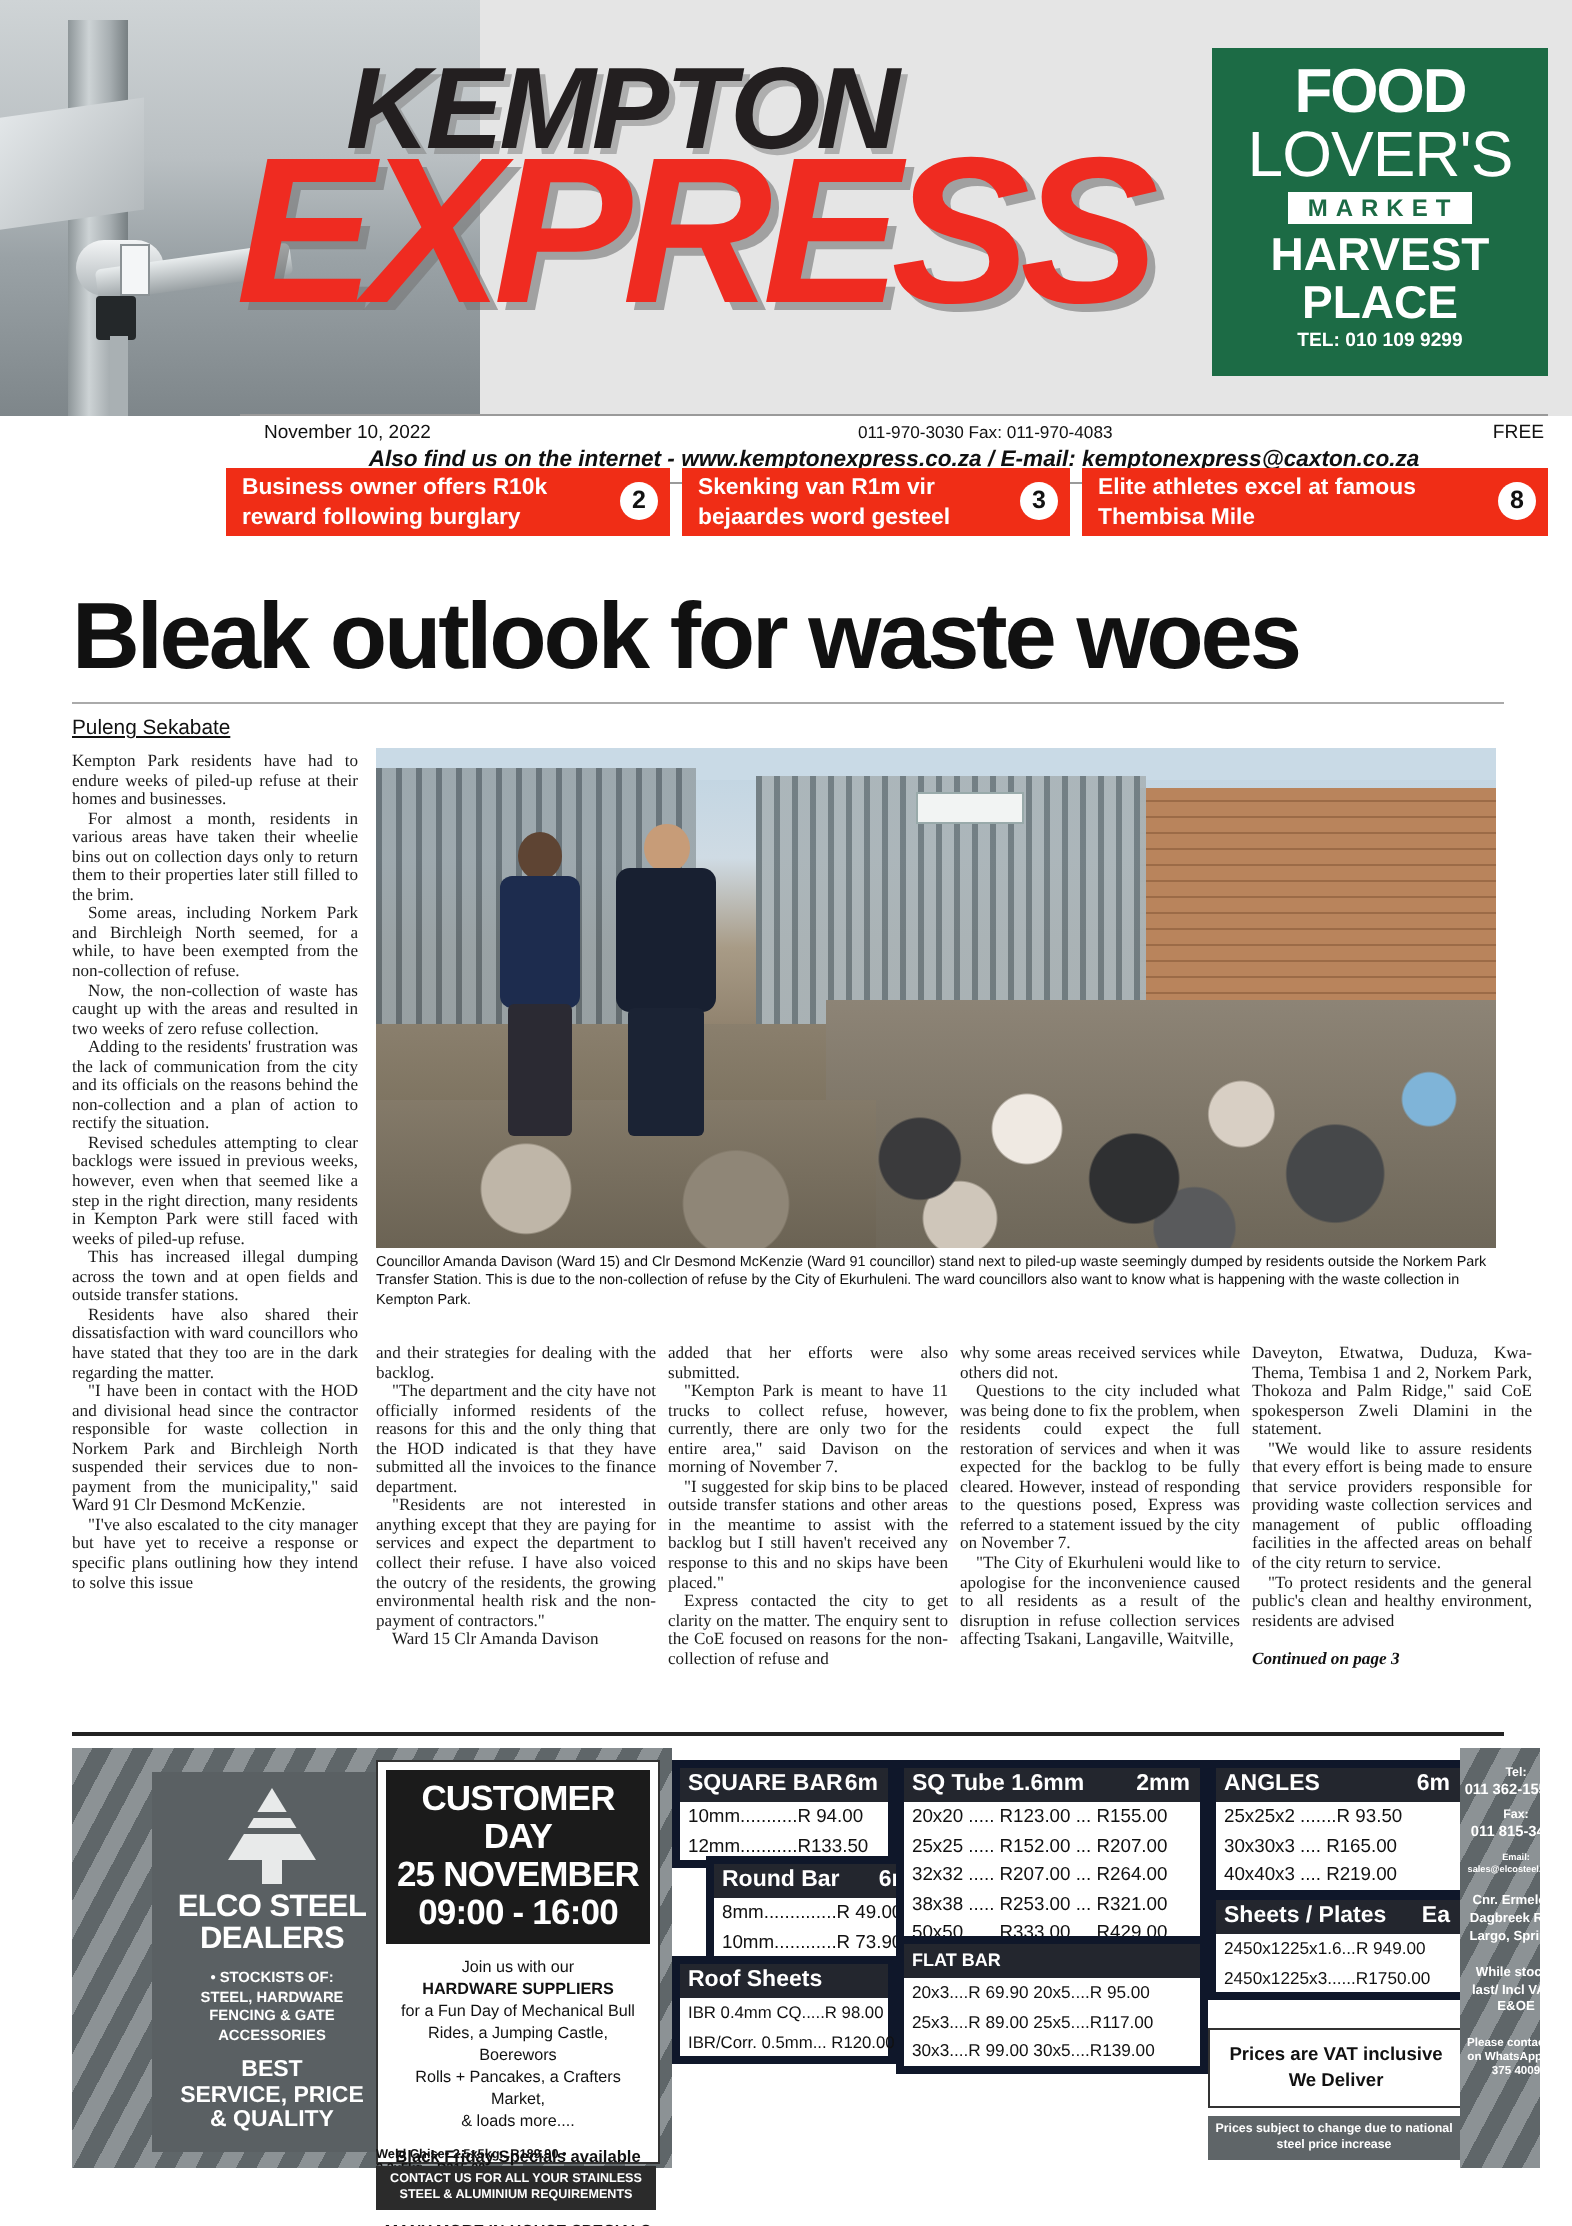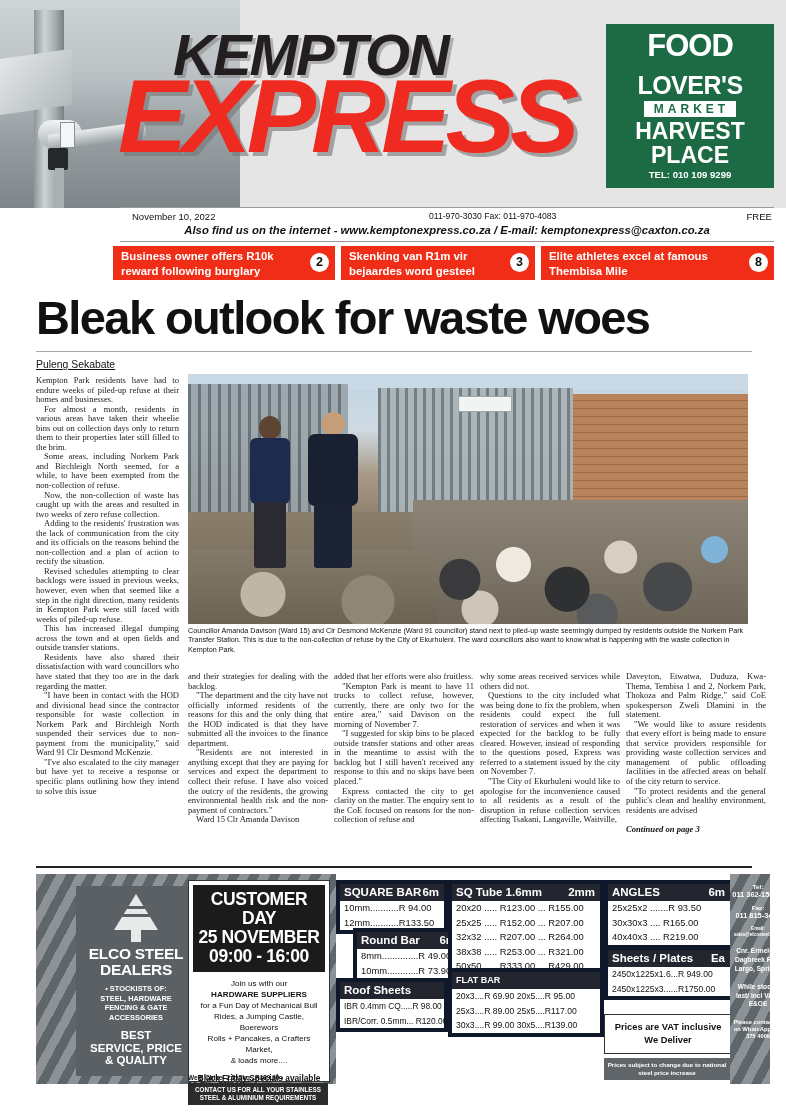--- a/index.html
+++ b/index.html
@@ -28,41 +28,41 @@
   .kempton{position:absolute;left:53px;top:22px;font-family:"Liberation Sans",sans-serif;
     font-weight:bold;font-style:italic;font-size:58px;letter-spacing:-2px;color:#231f20;
     text-shadow:3px 3px 0 rgba(130,130,130,.55);line-height:1;}
   .expressw{position:absolute;left:-2px;top:60px;font-family:"Liberation Sans",sans-serif;
     font-weight:bold;font-style:italic;font-size:104px;letter-spacing:-5px;color:#ef2b21;
     text-shadow:4px 4px 0 rgba(120,120,120,.62);line-height:1;}
 
   .ad-flm{position:absolute;left:606px;top:24px;width:168px;height:164px;background:#1c6b45;
     color:#fff;text-align:center;font-family:"Liberation Sans",sans-serif;}
   .flm-food{font-weight:bold;font-size:31px;letter-spacing:-1px;margin-top:7px;line-height:.95;position:relative;}
-  .flm-lovers{font-weight:bold;font-size:25px;letter-spacing:-.5px;line-height:1;margin-top:13px;}
+  .flm-lovers{font-weight:normal;font-size:32px;letter-spacing:-.5px;line-height:1;margin-top:1px;}
   .flm-market{display:inline-block;background:#fff;color:#1c6b45;font-weight:bold;font-size:12px;
     letter-spacing:4px;padding:1px 7px 1px 10px;margin-top:3px;}
   .flm-harvest{font-weight:bold;font-size:23px;line-height:1.02;margin-top:3px;}
   .flm-place{font-weight:bold;font-size:23px;line-height:1.02;}
   .flm-addr{font-weight:bold;font-size:8.3px;line-height:1.3;margin-top:5px;padding:0 3px;}
   .flm-tel{font-weight:bold;font-size:9.6px;margin-top:2px;}
 
   
   .rulerow{position:absolute;left:120px;top:207px;width:654px;height:1px;background:#9a9a9a;}
   .inforow{position:absolute;left:120px;top:209px;width:654px;height:15px;
     font-family:"Liberation Sans",sans-serif;font-size:9.5px;color:#111;}
   .inforow .date{position:absolute;left:12px;top:2px;}
   .inforow .phones{position:absolute;left:309px;top:2px;font-size:8.6px;}
   .inforow .free{position:absolute;right:2px;top:2px;font-size:9.6px;}
   .webrow{position:absolute;left:120px;top:224px;width:654px;height:17px;text-align:center;
     font-family:"Liberation Sans",sans-serif;font-style:italic;font-weight:bold;font-size:11.3px;color:#111;}
   .rulerow2{position:absolute;left:120px;top:241px;width:654px;height:1px;background:#9a9a9a;}
 
   
-  .teasers{position:absolute;left:113px;top:246px;width:661px;height:34px;}
+  .teasers{position:absolute;left:113px;top:234px;width:661px;height:34px;}
   .teaser{position:absolute;top:0;height:34px;background:#f02d16;color:#fff;
     font-family:"Liberation Sans",sans-serif;font-weight:bold;font-size:11.4px;line-height:15px;}
   .teaser .tx{position:absolute;left:8px;top:3px;right:30px;}
   .teaser .num{position:absolute;right:6px;top:7px;width:19px;height:19px;border-radius:50%;
     background:#fff;color:#111;font-size:12.5px;line-height:19px;text-align:center;font-weight:bold;}
   #t0{left:0;width:222px;}
   #t1{left:228px;width:194px;}
   #t2{left:428px;width:233px;}
 
   
@@ -285,21 +285,21 @@
   </div>
   <div class="caption">Councillor Amanda Davison (Ward 15) and Clr Desmond McKenzie (Ward 91 councillor) stand next to piled-up waste seemingly dumped by residents outside the Norkem Park Transfer Station. This is due to the non-collection of refuse by the City of Ekurhuleni. The ward councillors also want to know what is happening with the waste collection in Kempton Park.</div>
 
   <div class="col" id="c2">
       <p class="noind">and their strategies for dealing with the backlog.</p>
       <p>"The department and the city have not officially informed residents of the reasons for this and the only thing that the HOD indicated is that they have submitted all the invoices to the finance department.</p>
       <p>"Residents are not interested in anything except that they are paying for services and expect the department to collect their refuse. I have also voiced the outcry of the residents, the growing environmental health risk and the non-payment of contractors."</p>
       <p>Ward 15 Clr Amanda Davison</p>
     </div>
   <div class="col" id="c3">
-      <p class="noind">added that her efforts were also fruitless.</p>
+      <p class="noind">added that her efforts were also submitted.</p>
       <p>"Kempton Park is meant to have 11 trucks to collect refuse, however, currently, there are only two for the entire area," said Davison on the morning of November 7.</p>
       <p>"I suggested for skip bins to be placed outside transfer stations and other areas in the meantime to assist with the backlog but I still haven't received any response to this and no skips have been placed."</p>
       <p>Express contacted the city to get clarity on the matter. The enquiry sent to the CoE focused on reasons for the non-collection of refuse and</p>
     </div>
   <div class="col" id="c4">
       <p class="noind">why some areas received services while others did not.</p>
       <p>Questions to the city included what was being done to fix the problem, when residents could expect the full restoration of services and when it was expected for the backlog to be fully cleared. However, instead of responding to the questions posed, Express was referred to a statement issued by the city on November 7.</p>
       <p>"The City of Ekurhuleni would like to apologise for the inconvenience caused to all residents as a result of the disruption in refuse collection services affecting Tsakani, Langaville, Waitville,</p>
     </div>
   <div class="col" id="c5">

